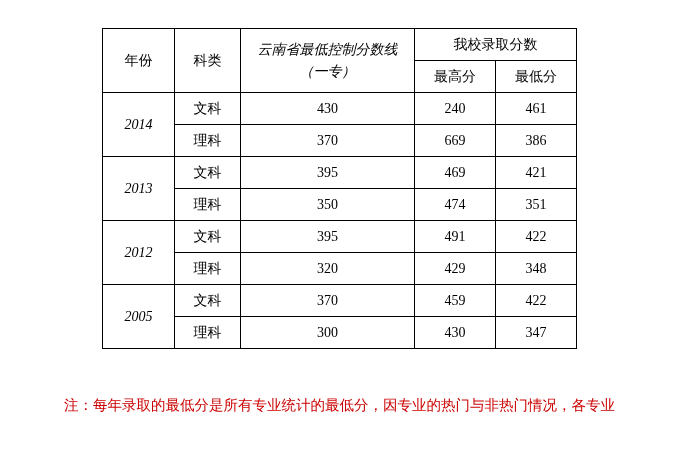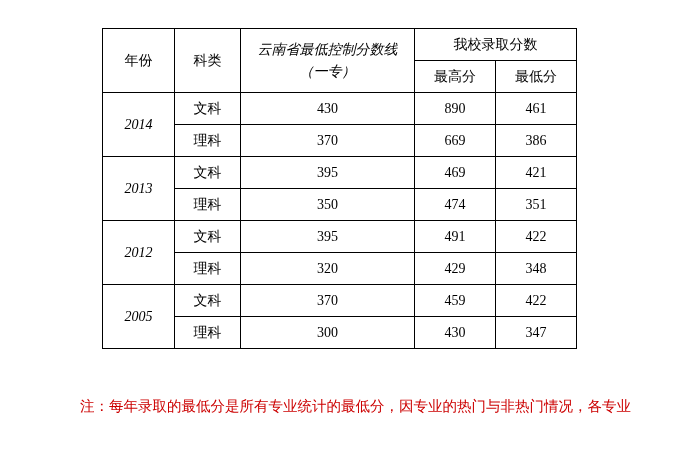--- a/index.html
+++ b/index.html
@@ -66,27 +66,27 @@
   }
   td.year-cell {
     font-size: 14px;
     font-style: italic;
   }
   td.data-cell {
     font-size: 14px;
   }
   .note {
     position: absolute;
-    left: 52px;
+    left: 36px;
     top: 393px;
     width: 610px;
     color: #cc0000;
     font-size: 14.5px;
     line-height: 1.85;
-    font-family: Liberation Serif, serif;
+    font-family: Liberation Mono, monospace;
   }
   .note .l1 { display: block; text-indent: 28px; }
   .note .l2 { display: block; }
 </style>
 </head>
 <body>
 
 <div class="sheet">
 
   <table class="score-table">
@@ -110,21 +110,21 @@
       <tr>
         <th class="hdr">最高分</th>
         <th class="hdr">最低分</th>
       </tr>
     </thead>
     <tbody>
       <tr>
         <td class="year-cell" rowspan="2">2014</td>
         <td class="data-cell">文科</td>
         <td class="data-cell">430</td>
-        <td class="data-cell">890</td>
+        <td class="data-cell">240</td>
         <td class="data-cell">461</td>
       </tr>
       <tr>
         <td class="data-cell">理科</td>
         <td class="data-cell">370</td>
         <td class="data-cell">669</td>
         <td class="data-cell">386</td>
       </tr>
 
       <tr>

